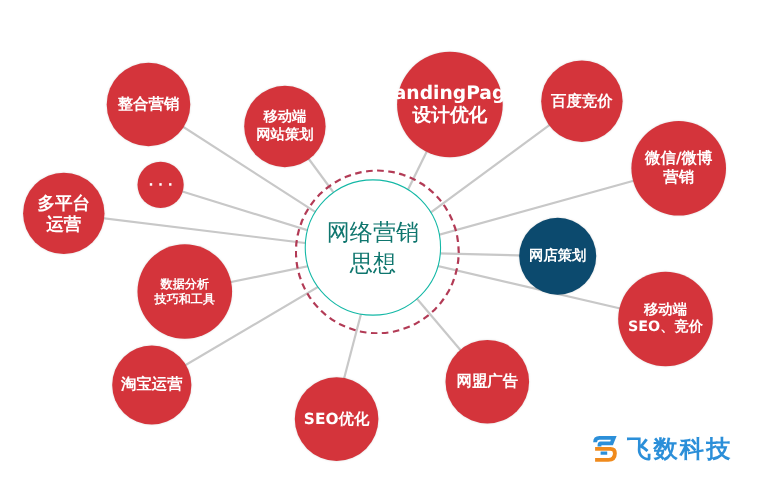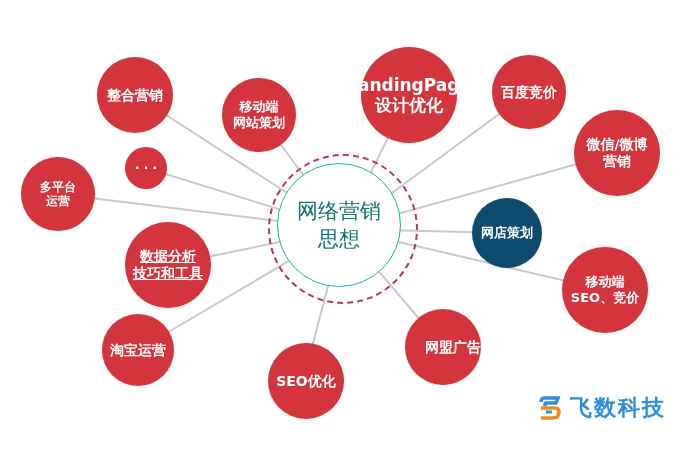--- a/index.html
+++ b/index.html
@@ -58,35 +58,35 @@
         <span style="font-size: 14px;">微信/微博
 营销</span>
       </div>
       <div class="bubble" style="left: 472px; top: 198px; width: 70px; height: 70px; background: #0c4a6e;">
         <span style="font-size: 13px;">网店策划</span>
       </div>
       <div class="bubble" style="left: 562px; top: 247px; width: 86px; height: 86px; background: rgb(212, 52, 59);">
         <span style="font-size: 13px;">移动端
 SEO、竞价</span>
       </div>
-      <div class="bubble" style="left: 405px; top: 309px; width: 76px; height: 76px; background: rgb(212, 52, 59); justify-content: flex-end;">
+      <div class="bubble" style="left: 405px; top: 309px; width: 76px; height: 76px; background: rgb(212, 52, 59);">
         <span style="font-size: 14px;">网盟广告</span>
       </div>
       <div class="bubble" style="left: 268px; top: 343px; width: 76px; height: 76px; background: rgb(212, 52, 59);">
         <span style="font-size: 14px;">SEO优化</span>
       </div>
       <div class="bubble" style="left: 102px; top: 314px; width: 72px; height: 72px; background: rgb(212, 52, 59);">
         <span style="font-size: 14px;">淘宝运营</span>
       </div>
       <div class="bubble" style="left: 125px; top: 222px; width: 86px; height: 86px; background: rgb(212, 52, 59);">
-        <span style="font-size: 14px; text-decoration: underline;">数据分析
+        <span style="font-size: 11px;">数据分析
 技巧和工具</span>
       </div>
       <div class="bubble" style="left: 21px; top: 157px; width: 74px; height: 74px; background: rgb(212, 52, 59);">
-        <span style="font-size: 12px;">多平台
+        <span style="font-size: 16px;">多平台
 运营</span>
       </div>
       <div class="bubble" style="left: 125px; top: 147px; width: 42px; height: 42px; background: rgb(212, 52, 59);">
         <span style="font-size: 12px;">· · ·</span>
       </div>
     </div>
 
   <div id="logo">
     <svg id="logo-icon" viewBox="0 0 24 24">
       <path d="M3 6 Q3 2 7 2 L20 2 L18 7 L8 7 Q7 7 7 9 L7 10" fill="none" stroke="#2b8fd9" stroke-width="3.5"></path>

